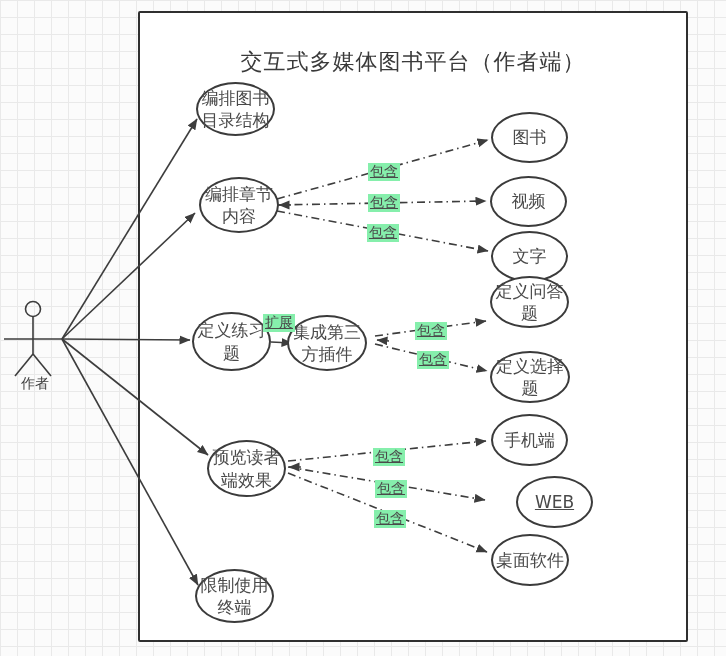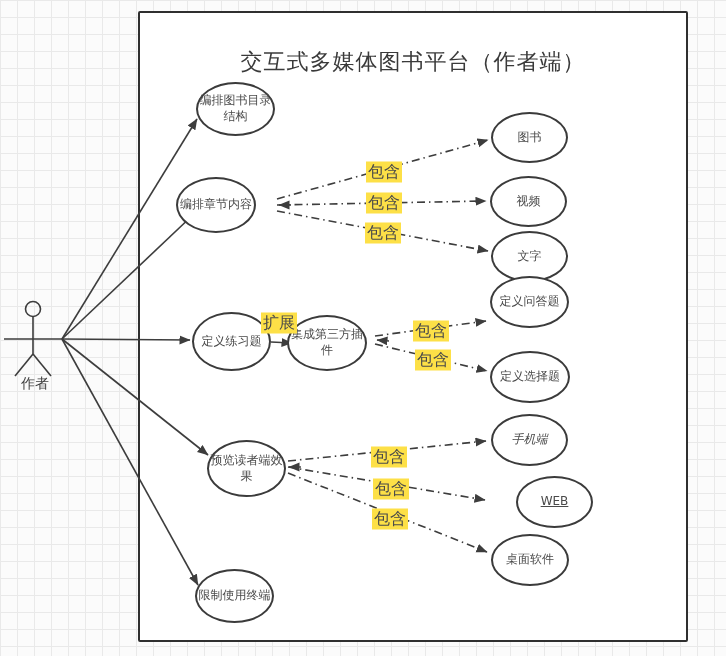--- a/index.html
+++ b/index.html
@@ -46,36 +46,37 @@
   }
   .node {
     position: absolute;
     border: 2px solid #3b3b3b;
     border-radius: 50%;
     background: #ffffff;
     display: flex;
     align-items: center;
     justify-content: center;
     text-align: center;
-    font-size: 12px;
+    font-size: 17px;
     line-height: 1.3;
     color: #4a4a4a;
     box-sizing: border-box;
     z-index: 3;
     padding: 0;
   }
   .edge-label {
     position: absolute;
     transform: translate(-50%, -50%);
-    font-size: 16px;
+    font-size: 14px;
     color: #4a4a4a;
-    background: #fde047;
+    background: #86efac;
     padding: 0 2px;
     white-space: nowrap;
     z-index: 4;
+    text-decoration: underline;
   }
   .actor-label {
     position: absolute;
     left: 35px; top: 384px;
     transform: translate(-50%, -50%);
     font-size: 14px;
     color: #3f3f3f;
     white-space: nowrap;
     z-index: 3;
   }
@@ -127,21 +128,21 @@
   </g>
 </svg>
 
 <div class="diagram-title">交互式多媒体图书平台（作者端）</div>
 
 <div class="actor-label">作者</div>
 
 <div class="node" style="left:196px; top:82px;  width:79px; height:54px;">
     <span>编排图书目录结构</span>
   </div>
-<div class="node" style="left:176px; top:177px; width:80px; height:56px;text-align:center;">
+<div class="node" style="left:199px; top:177px; width:80px; height:56px;text-align:center;">
     <span>编排章节内容</span>
   </div>
 <div class="node" style="left:192px; top:312px; width:79px; height:59px;">
     <span>定义练习题</span>
   </div>
 <div class="node" style="left:287px; top:315px; width:80px; height:56px;justify-content:flex-end;">
     <span>集成第三方插件</span>
   </div>
 <div class="node" style="left:207px; top:440px; width:79px; height:57px;">
     <span>预览读者端效果</span>
@@ -157,21 +158,21 @@
   </div>
 <div class="node" style="left:491px; top:231px; width:77px; height:51px;">
     <span>文字</span>
   </div>
 <div class="node" style="left:490px; top:276px; width:79px; height:52px;">
     <span>定义问答题</span>
   </div>
 <div class="node" style="left:490px; top:351px; width:80px; height:52px;">
     <span>定义选择题</span>
   </div>
-<div class="node" style="left:491px; top:414px; width:77px; height:52px;font-style:italic;">
+<div class="node" style="left:491px; top:414px; width:77px; height:52px;">
     <span>手机端</span>
   </div>
 <div class="node" style="left:516px; top:476px; width:77px; height:52px;text-decoration:underline;">
     <span>WEB</span>
   </div>
 <div class="node" style="left:491px; top:534px; width:78px; height:52px;">
     <span>桌面软件</span>
   </div>
 
 <div class="edge-label" style="left:384px; top:172px;">包含</div>

